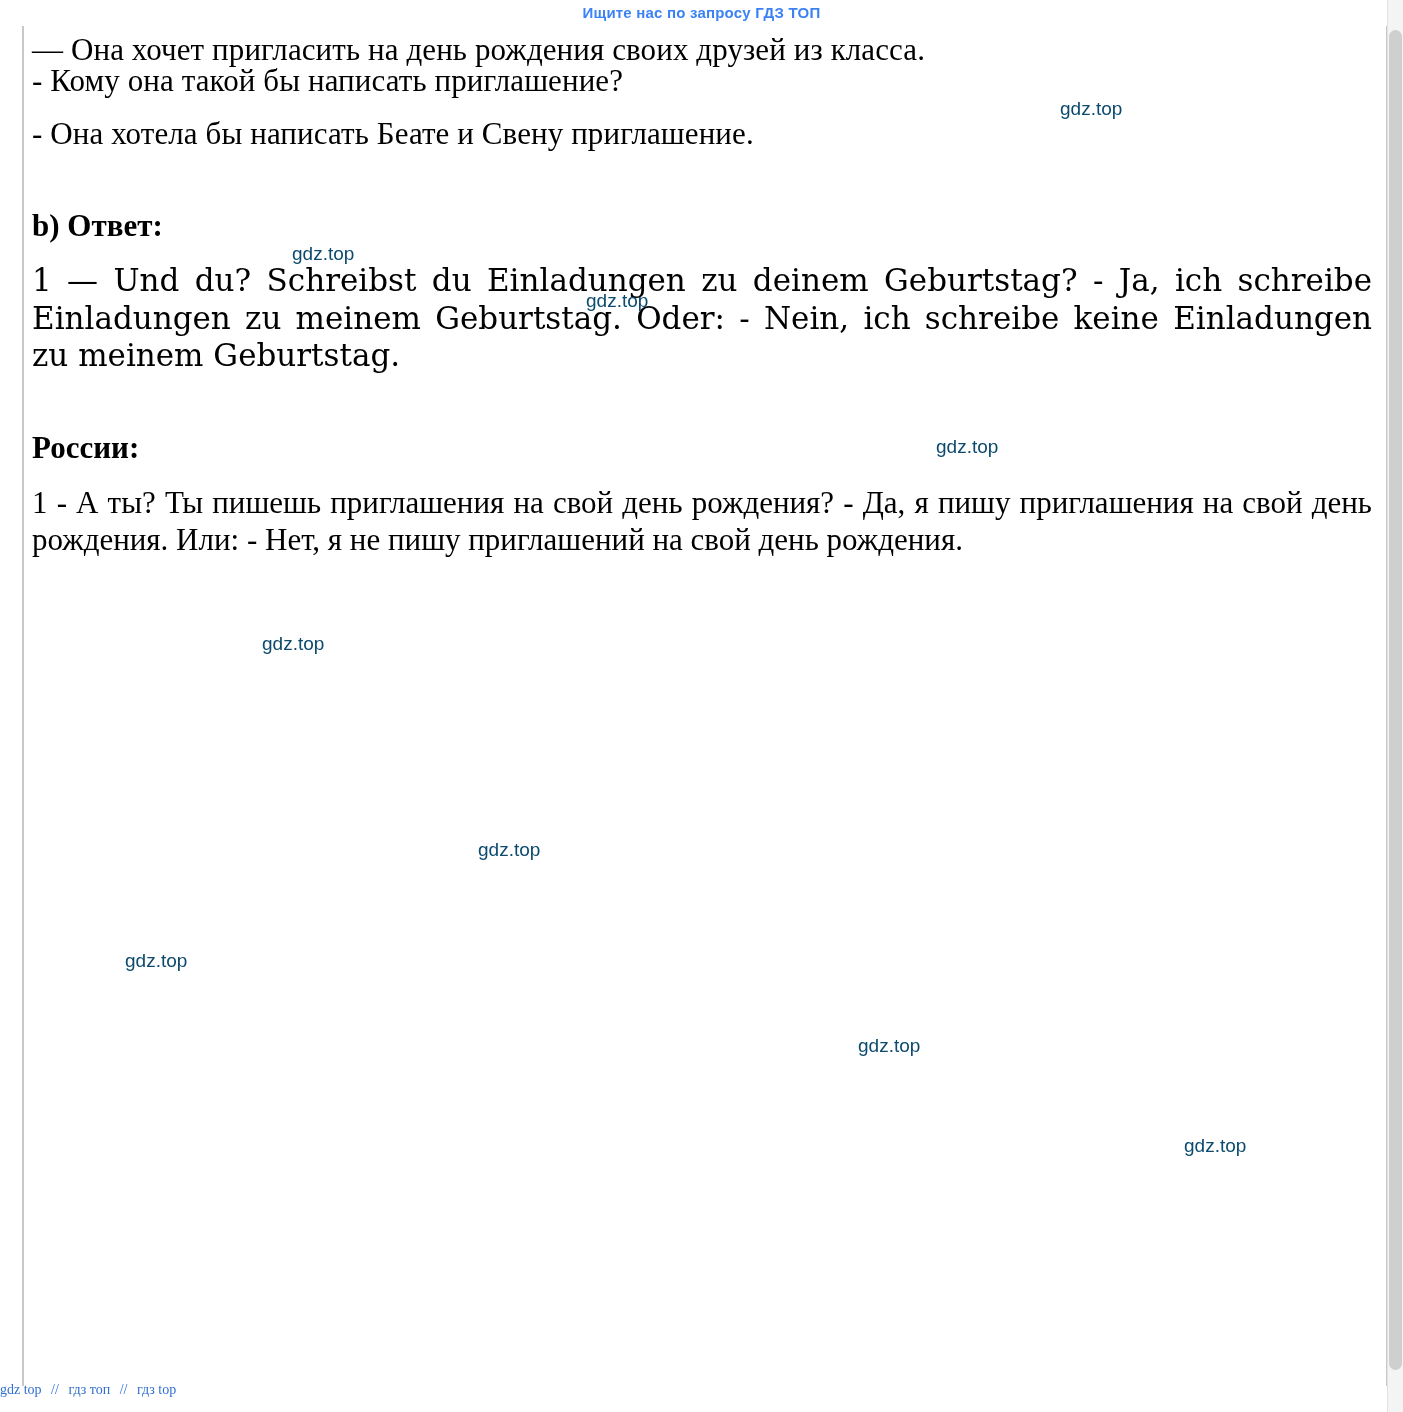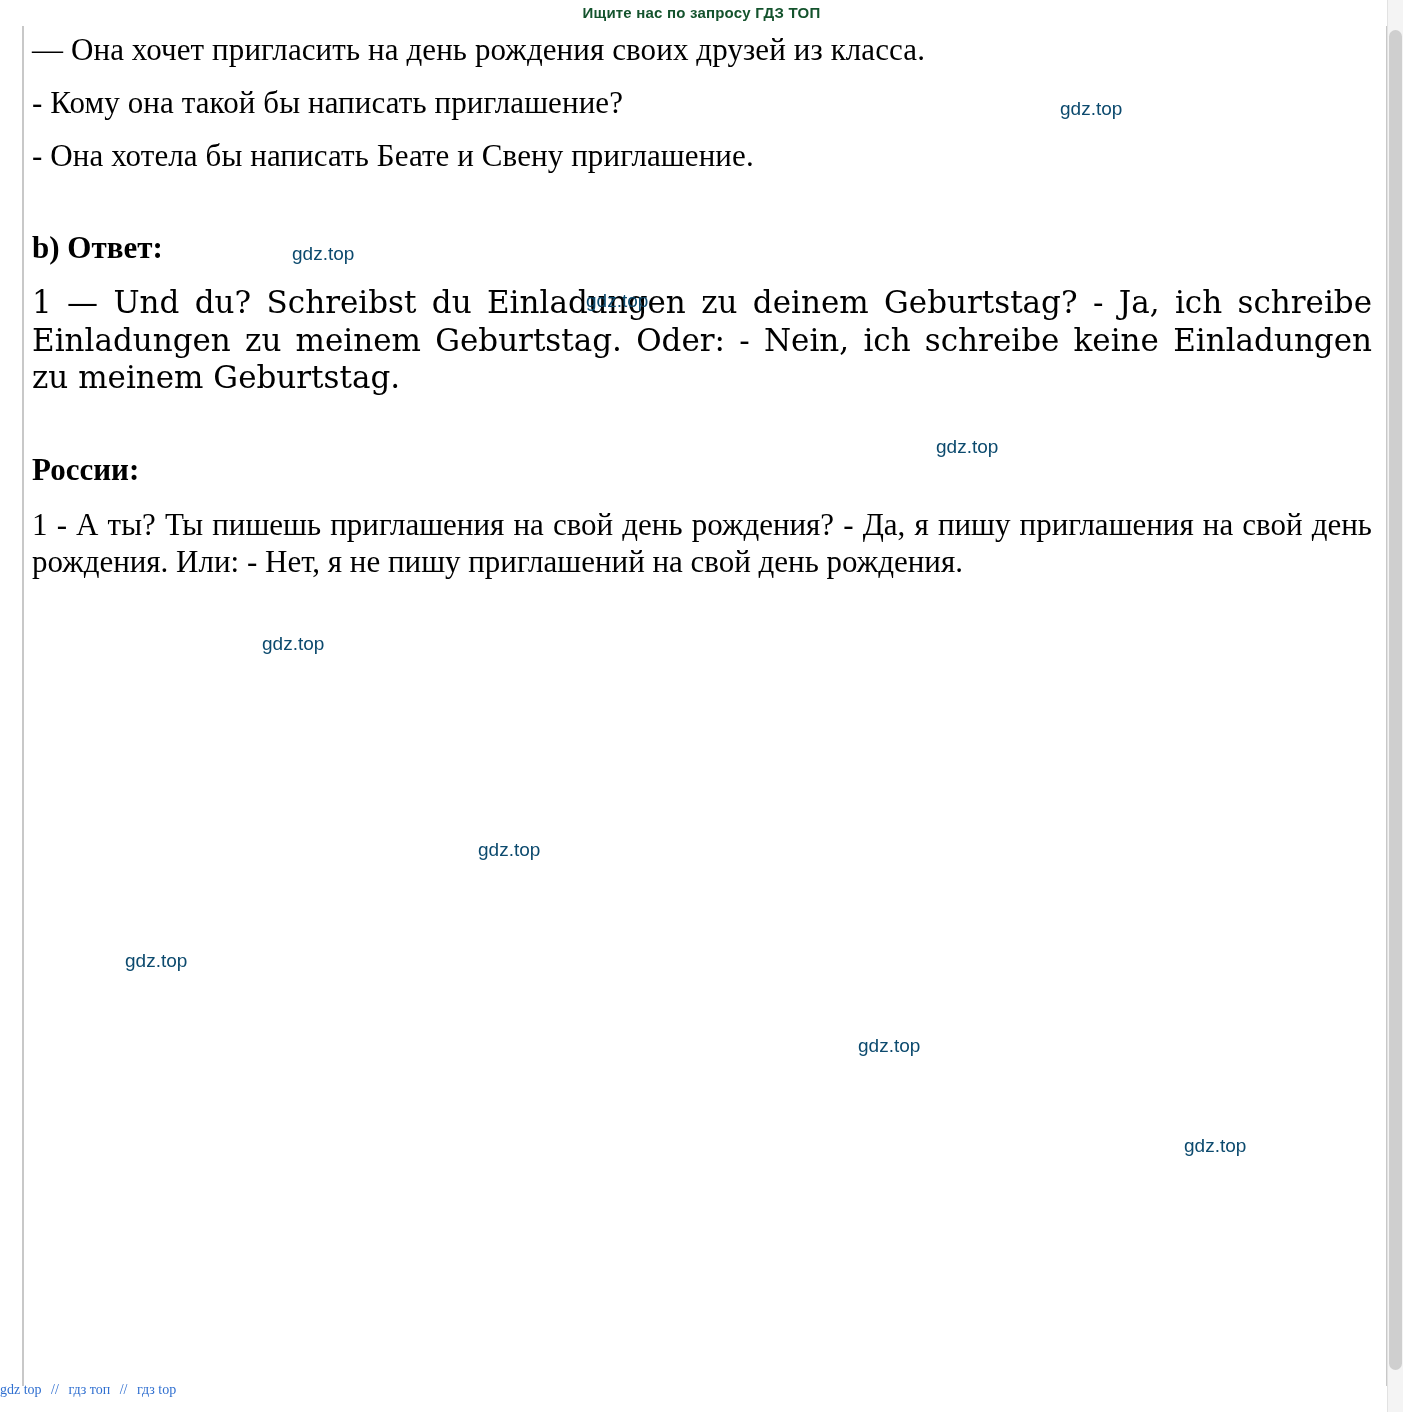--- a/index.html
+++ b/index.html
@@ -19,21 +19,21 @@
     position: absolute;
     left: 0; top: 0;
     width: 1403px;
     height: 1412px;
     background: #ffffff;
     box-sizing: border-box;
   }
   
   .promo {
     text-align: center;
-    color: #14532d;
+    color: #3b82f6;
     font-family: "Liberation Sans", sans-serif;
     font-size: 15px;
     font-weight: bold;
     padding-top: 4px;
     letter-spacing: 0.2px;
   }
   
   .rule-left {
     position: absolute;
     left: 22px;
@@ -124,21 +124,21 @@
 
 <div class="page">
 
   <div class="promo">Ищите нас по запросу ГДЗ ТОП</div>
 
   <div class="rule-left"></div>
   <div class="rule-right"></div>
 
   <div class="content">
 
-    <p class="line" style="margin-bottom:22px;">— Она хочет пригласить на день рождения своих друзей из класса.</p>
+    <p class="line" style="">— Она хочет пригласить на день рождения своих друзей из класса.</p>
     <p class="line" style="margin-bottom:22px;">- Кому она такой бы написать приглашение?</p>
     <p class="line">- Она хотела бы написать Беате и Свену приглашение.</p>
 
     <div class="gap-lg"></div>
 
     <p class="heading">b) Ответ:</p>
 
     <div class="gap-sm"></div>
 
     <p class="block de">1 — Und du? Schreibst du Einladungen zu deinem Geburtstag?  - Ja, ich schreibe Einladungen zu meinem Geburtstag. Oder: - Nein, ich schreibe keine Einladungen zu meinem Geburtstag.</p>

